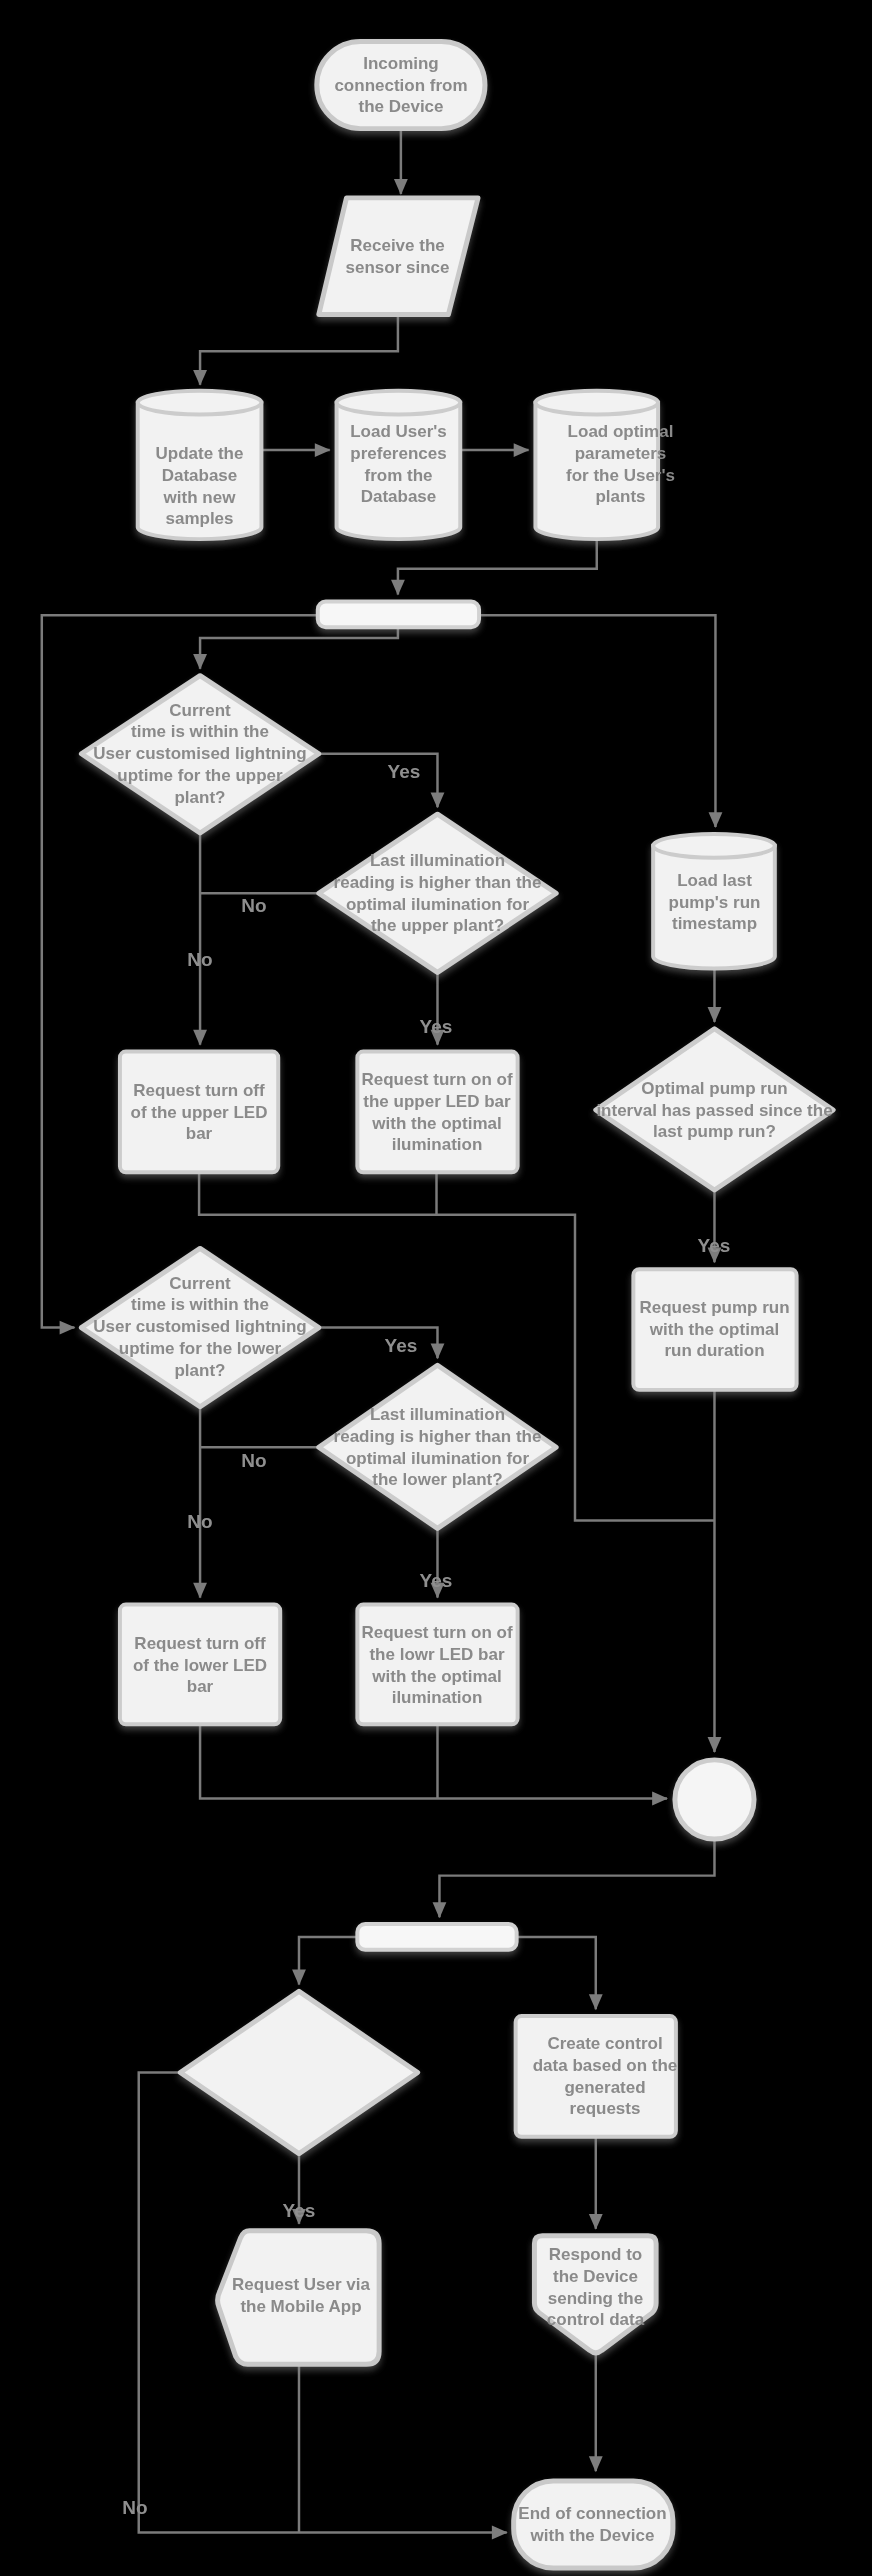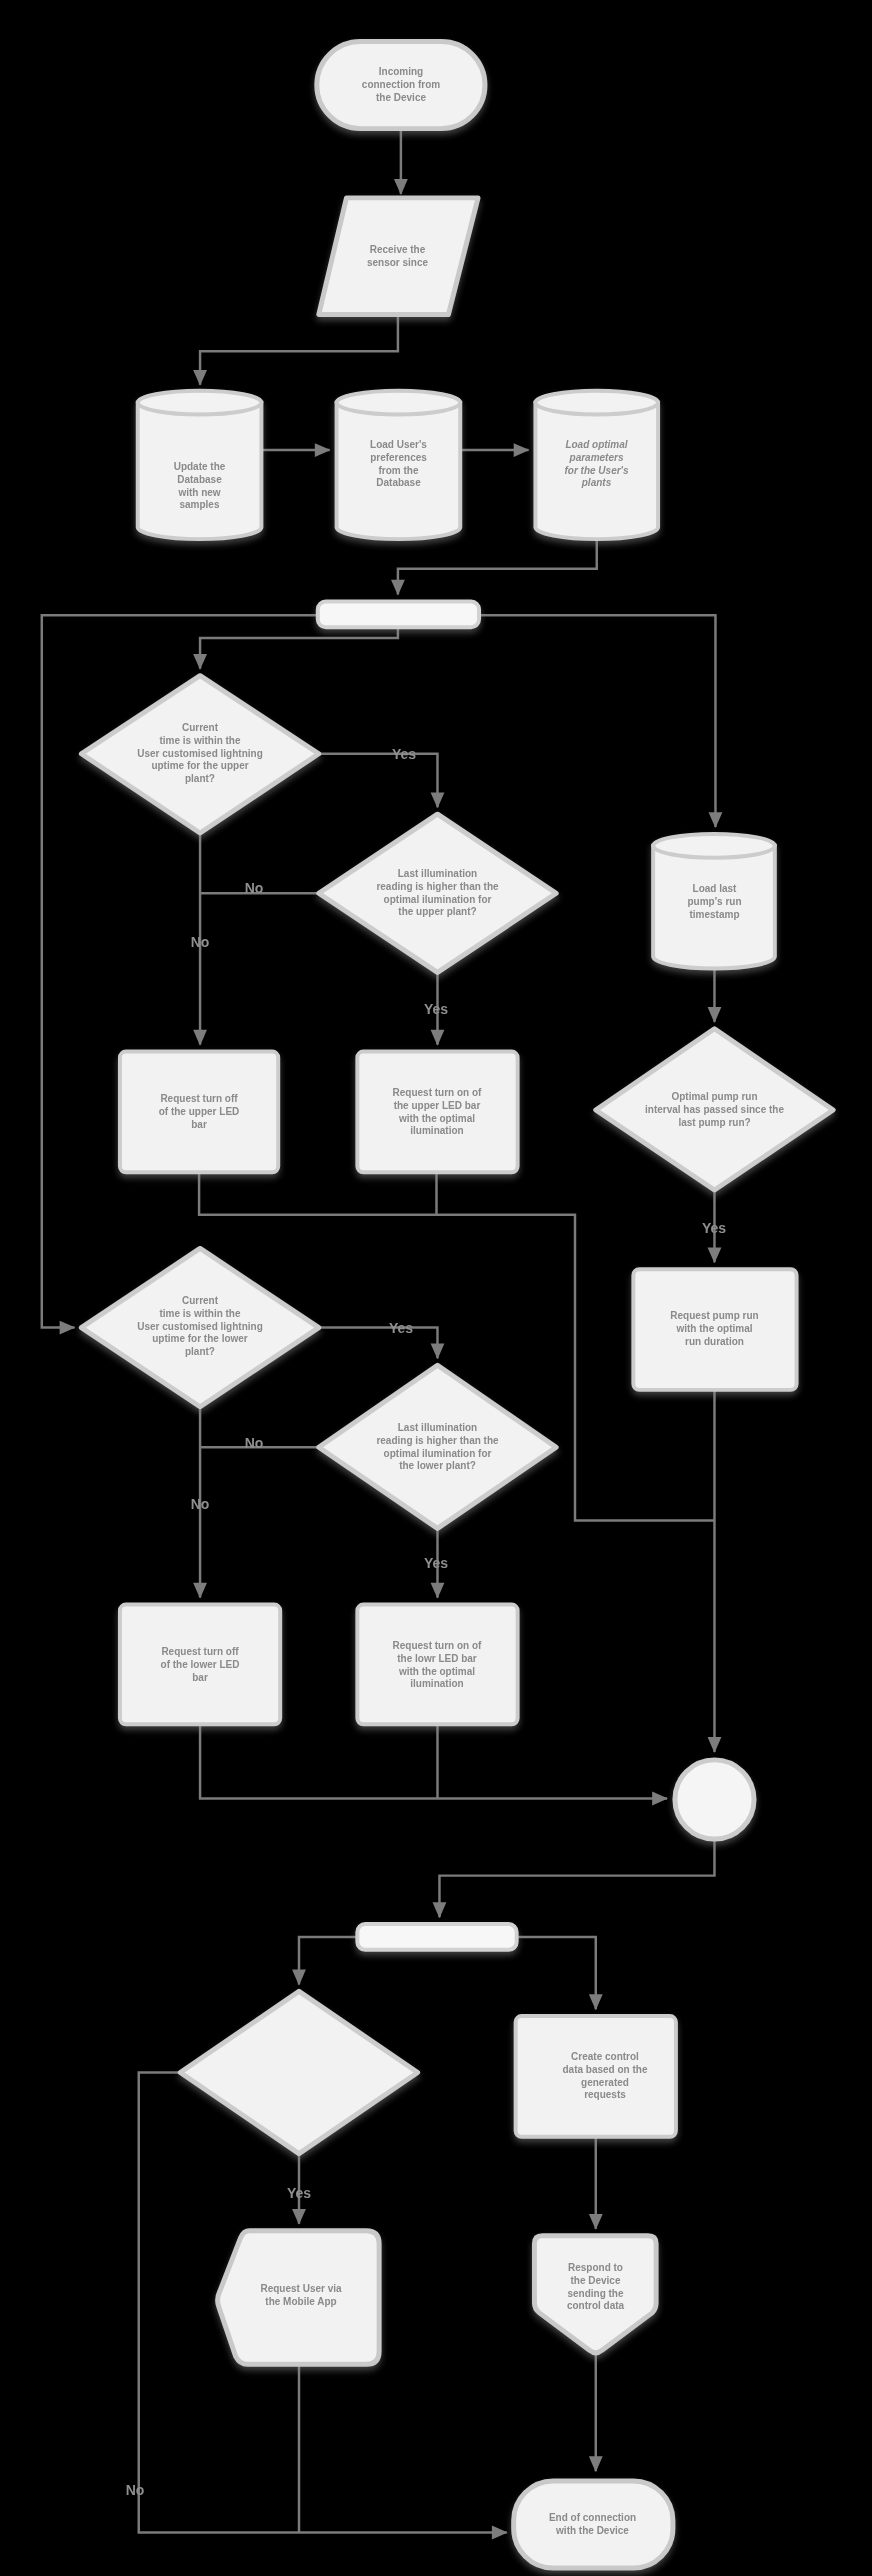--- a/index.html
+++ b/index.html
@@ -1,23 +1,23 @@
 <!DOCTYPE html>
 <html><head>
 <meta charset="utf-8">
 <style>
   html,body{margin:0;padding:0;background:#000;}
   #canvas{position:relative;width:873px;height:2576px;background:#000;overflow:hidden;
           font-family:"Liberation Sans","DejaVu Sans",sans-serif;}
   #wires{position:absolute;left:0;top:0;}
   .node-label{position:absolute;display:flex;align-items:center;justify-content:center;
-      text-align:center;color:#8a8a8a;font-size:10px;font-weight:600;line-height:1.28;
+      text-align:center;color:#8a8a8a;font-size:17px;font-weight:600;line-height:1.28;
       white-space:pre-line;pointer-events:none;}
   .edge-label{position:absolute;width:36px;height:20px;display:flex;align-items:center;
-      justify-content:center;color:#8f8f8f;font-size:14px;font-weight:600;}
+      justify-content:center;color:#8f8f8f;font-size:19px;font-weight:600;margin-top:18px;}
 </style>
 </head>
 <body>
 
 <div id="canvas">
 
 <svg id="wires" width="873" height="2576" viewBox="0 0 882 2604">
   <defs>
     <marker id="arrow" markerUnits="userSpaceOnUse" markerWidth="18" markerHeight="16" refX="16" refY="8" orient="auto">
       <path d="M1,1 L17,8 L1,15 Z" fill="#7d7d7d"></path>
@@ -122,21 +122,21 @@
 <div class="node-label" style="left:326px;top:226px;width:143px;height:61px;">Receive the
 sensor since</div>
 <div class="node-label" style="left:139px;top:432px;width:121px;height:109px;">Update the
 Database
 with new
 samples</div>
 <div class="node-label" style="left:337px;top:410px;width:123px;height:109px;">Load User's
 preferences
 from the
 Database</div>
-<div class="node-label" style="left:536px;top:410px;width:121px;height:109px;font-style:italic;">Load optimal
+<div class="node-label" style="left:560px;top:410px;width:121px;height:109px;">Load optimal
 parameters
 for the User's
 plants</div>
 <div class="node-label" style="left:89px;top:681px;width:222px;height:146px;">Current
 time is within the
 User customised lightning
 uptime for the upper
 plant?</div>
 <div class="node-label" style="left:322px;top:829px;width:231px;height:129px;">Last illumination
 reading is higher than the

